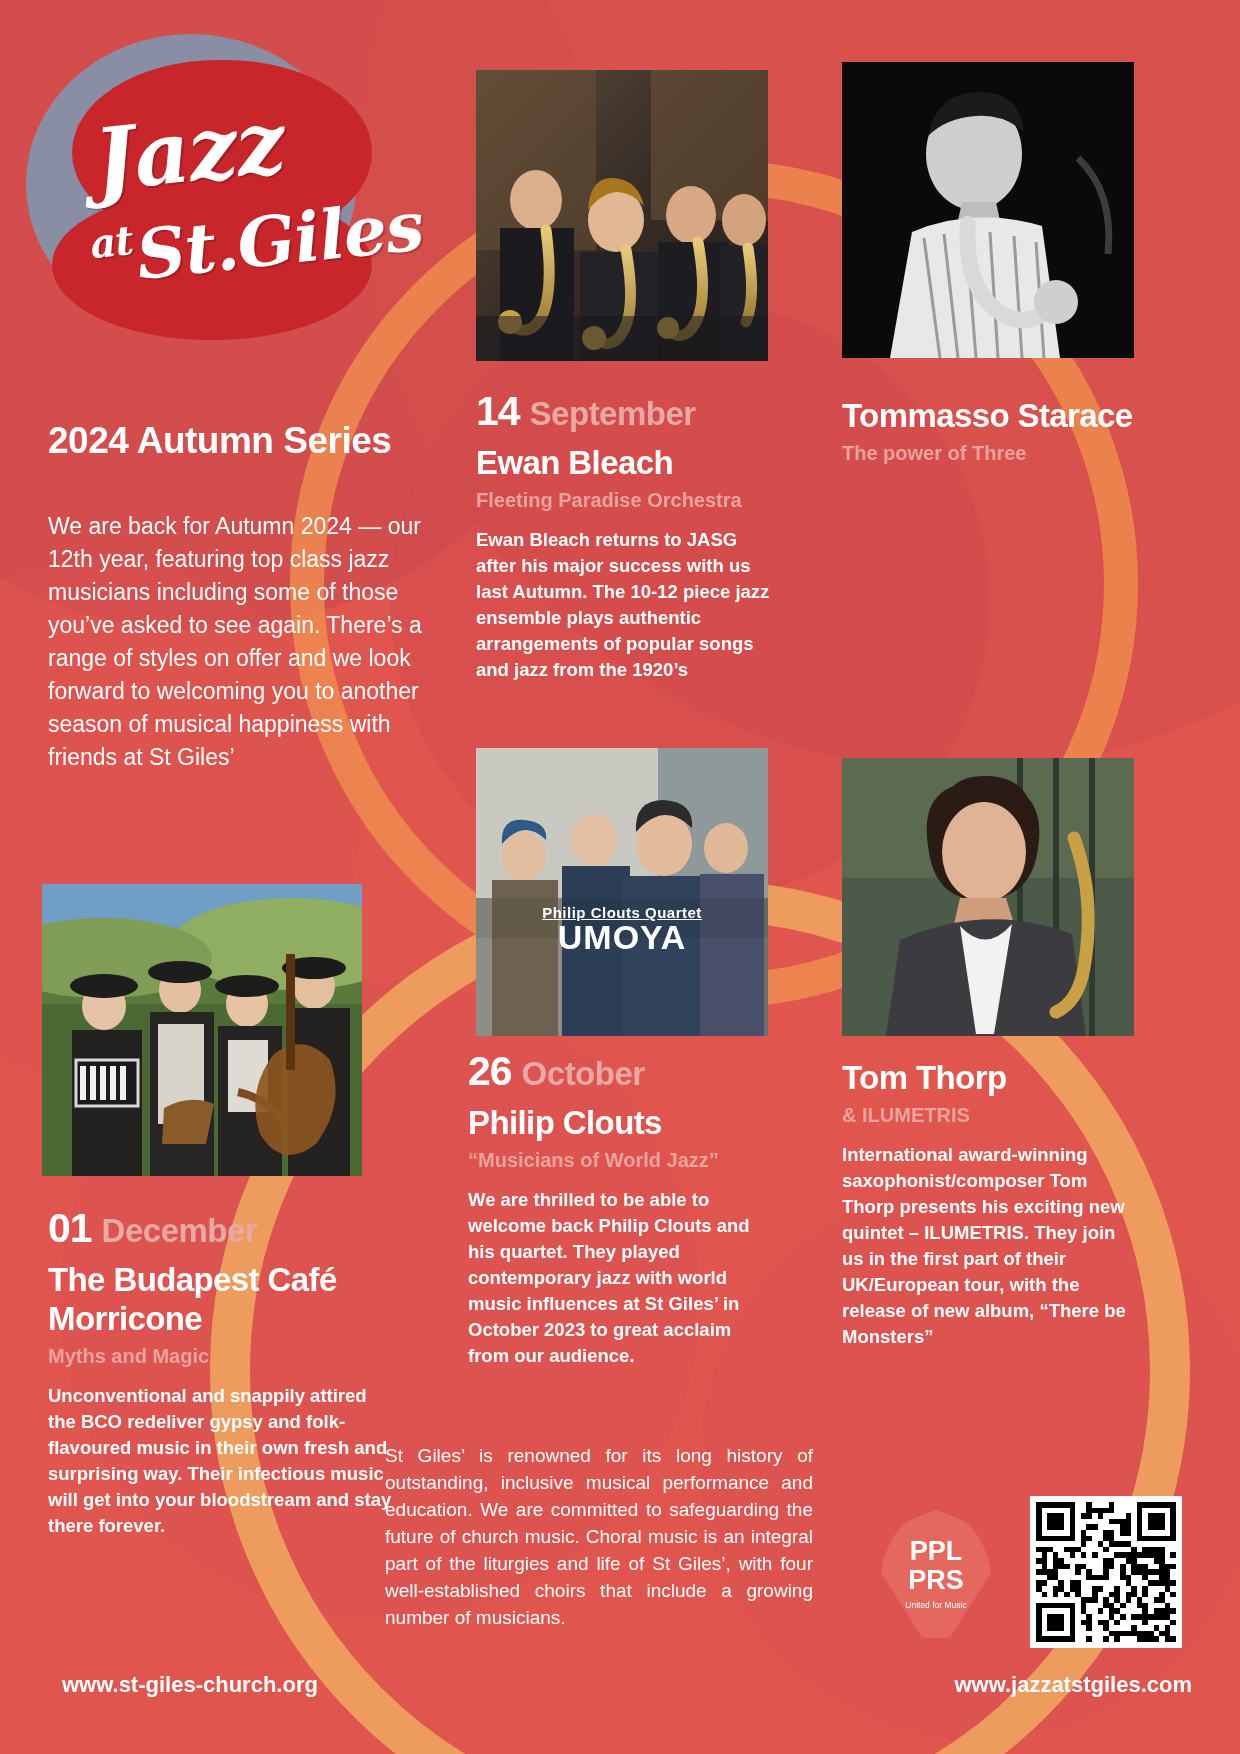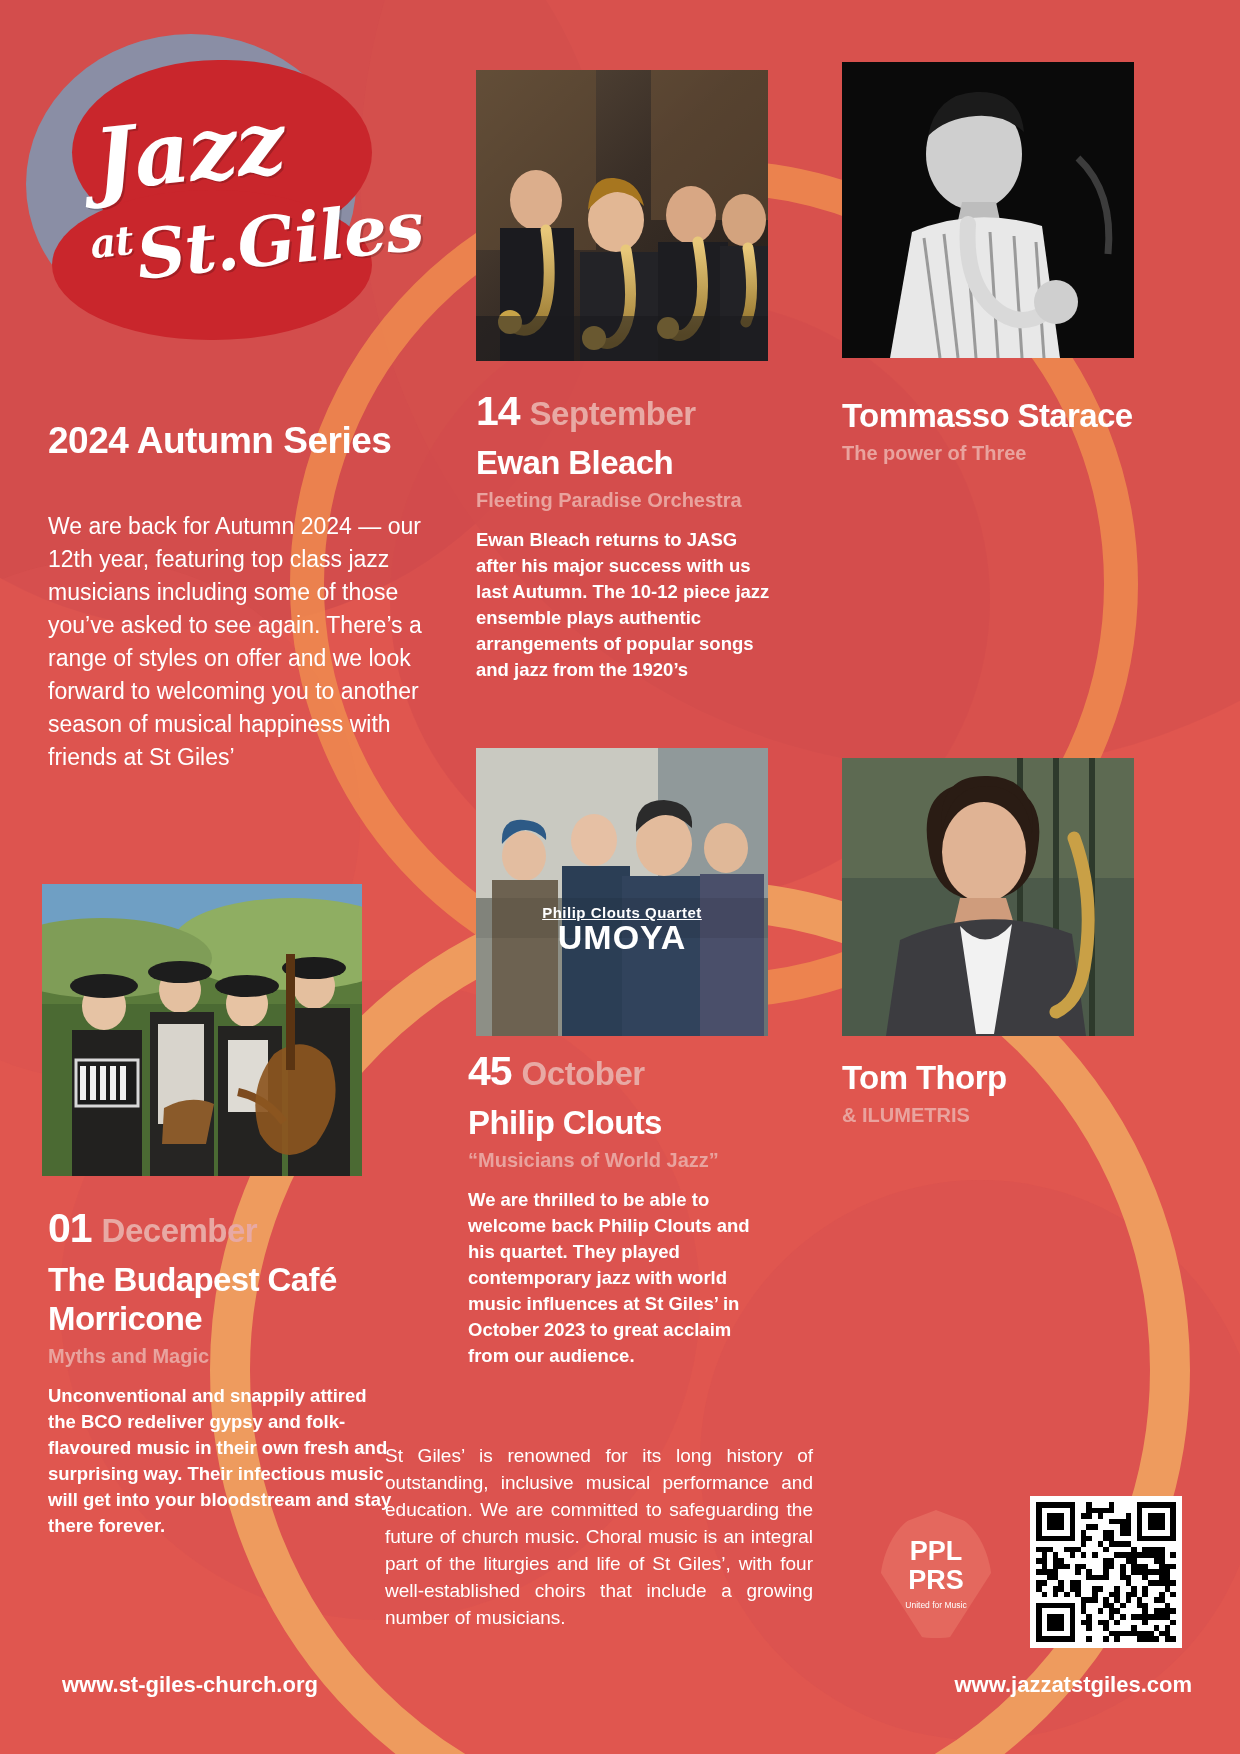--- a/index.html
+++ b/index.html
@@ -508,30 +508,31 @@
   <div class="ev-body">Ewan Bleach returns to JASG after his major success with us last Autumn. The 10-12 piece jazz ensemble plays authentic arrangements of popular songs and jazz from the 1920’s</div>
 </div>
 
 <div class="event" style="left:842px; top:388px; width:300px;">
   <div class="ev-artist">Tommasso Starace</div>
   <div class="ev-sub">The power of Three</div>
 </div>
 
 <div class="event" style="left:468px; top:1048px; width:300px;">
   <div class="ev-date">
-    <span class="ev-day">45</span><span class="ev-month">October</span>
+    <span class="ev-day">26</span><span class="ev-month">October</span>
   </div>
   <div class="ev-artist">Philip Clouts</div>
   <div class="ev-sub">“Musicians of World Jazz”</div>
   <div class="ev-body">We are thrilled to be able to welcome back Philip Clouts and his quartet. They played contemporary jazz with world music influences at St Giles’ in October 2023 to great acclaim from our audience.</div>
 </div>
 
 <div class="event" style="left:842px; top:1050px; width:295px;">
   <div class="ev-artist">Tom Thorp</div>
   <div class="ev-sub">&amp;  ILUMETRIS</div>
+  <div class="ev-body">International award-winning saxophonist/composer Tom Thorp presents his exciting new quintet – ILUMETRIS. They join us in the first part of their UK/European tour, with the release of new album, “There be Monsters”</div>
 </div>
 
 <div class="event" style="left:48px; top:1205px; width:345px;">
   <div class="ev-date">
     <span class="ev-day">01</span><span class="ev-month">December</span>
   </div>
   <div class="ev-artist">The Budapest Café Morricone</div>
   <div class="ev-sub">Myths and Magic</div>
   <div class="ev-body">Unconventional and snappily attired the BCO redeliver gypsy and folk-flavoured music in their own fresh and surprising way. Their infectious music will get into your bloodstream and stay there forever.</div>
 </div>

